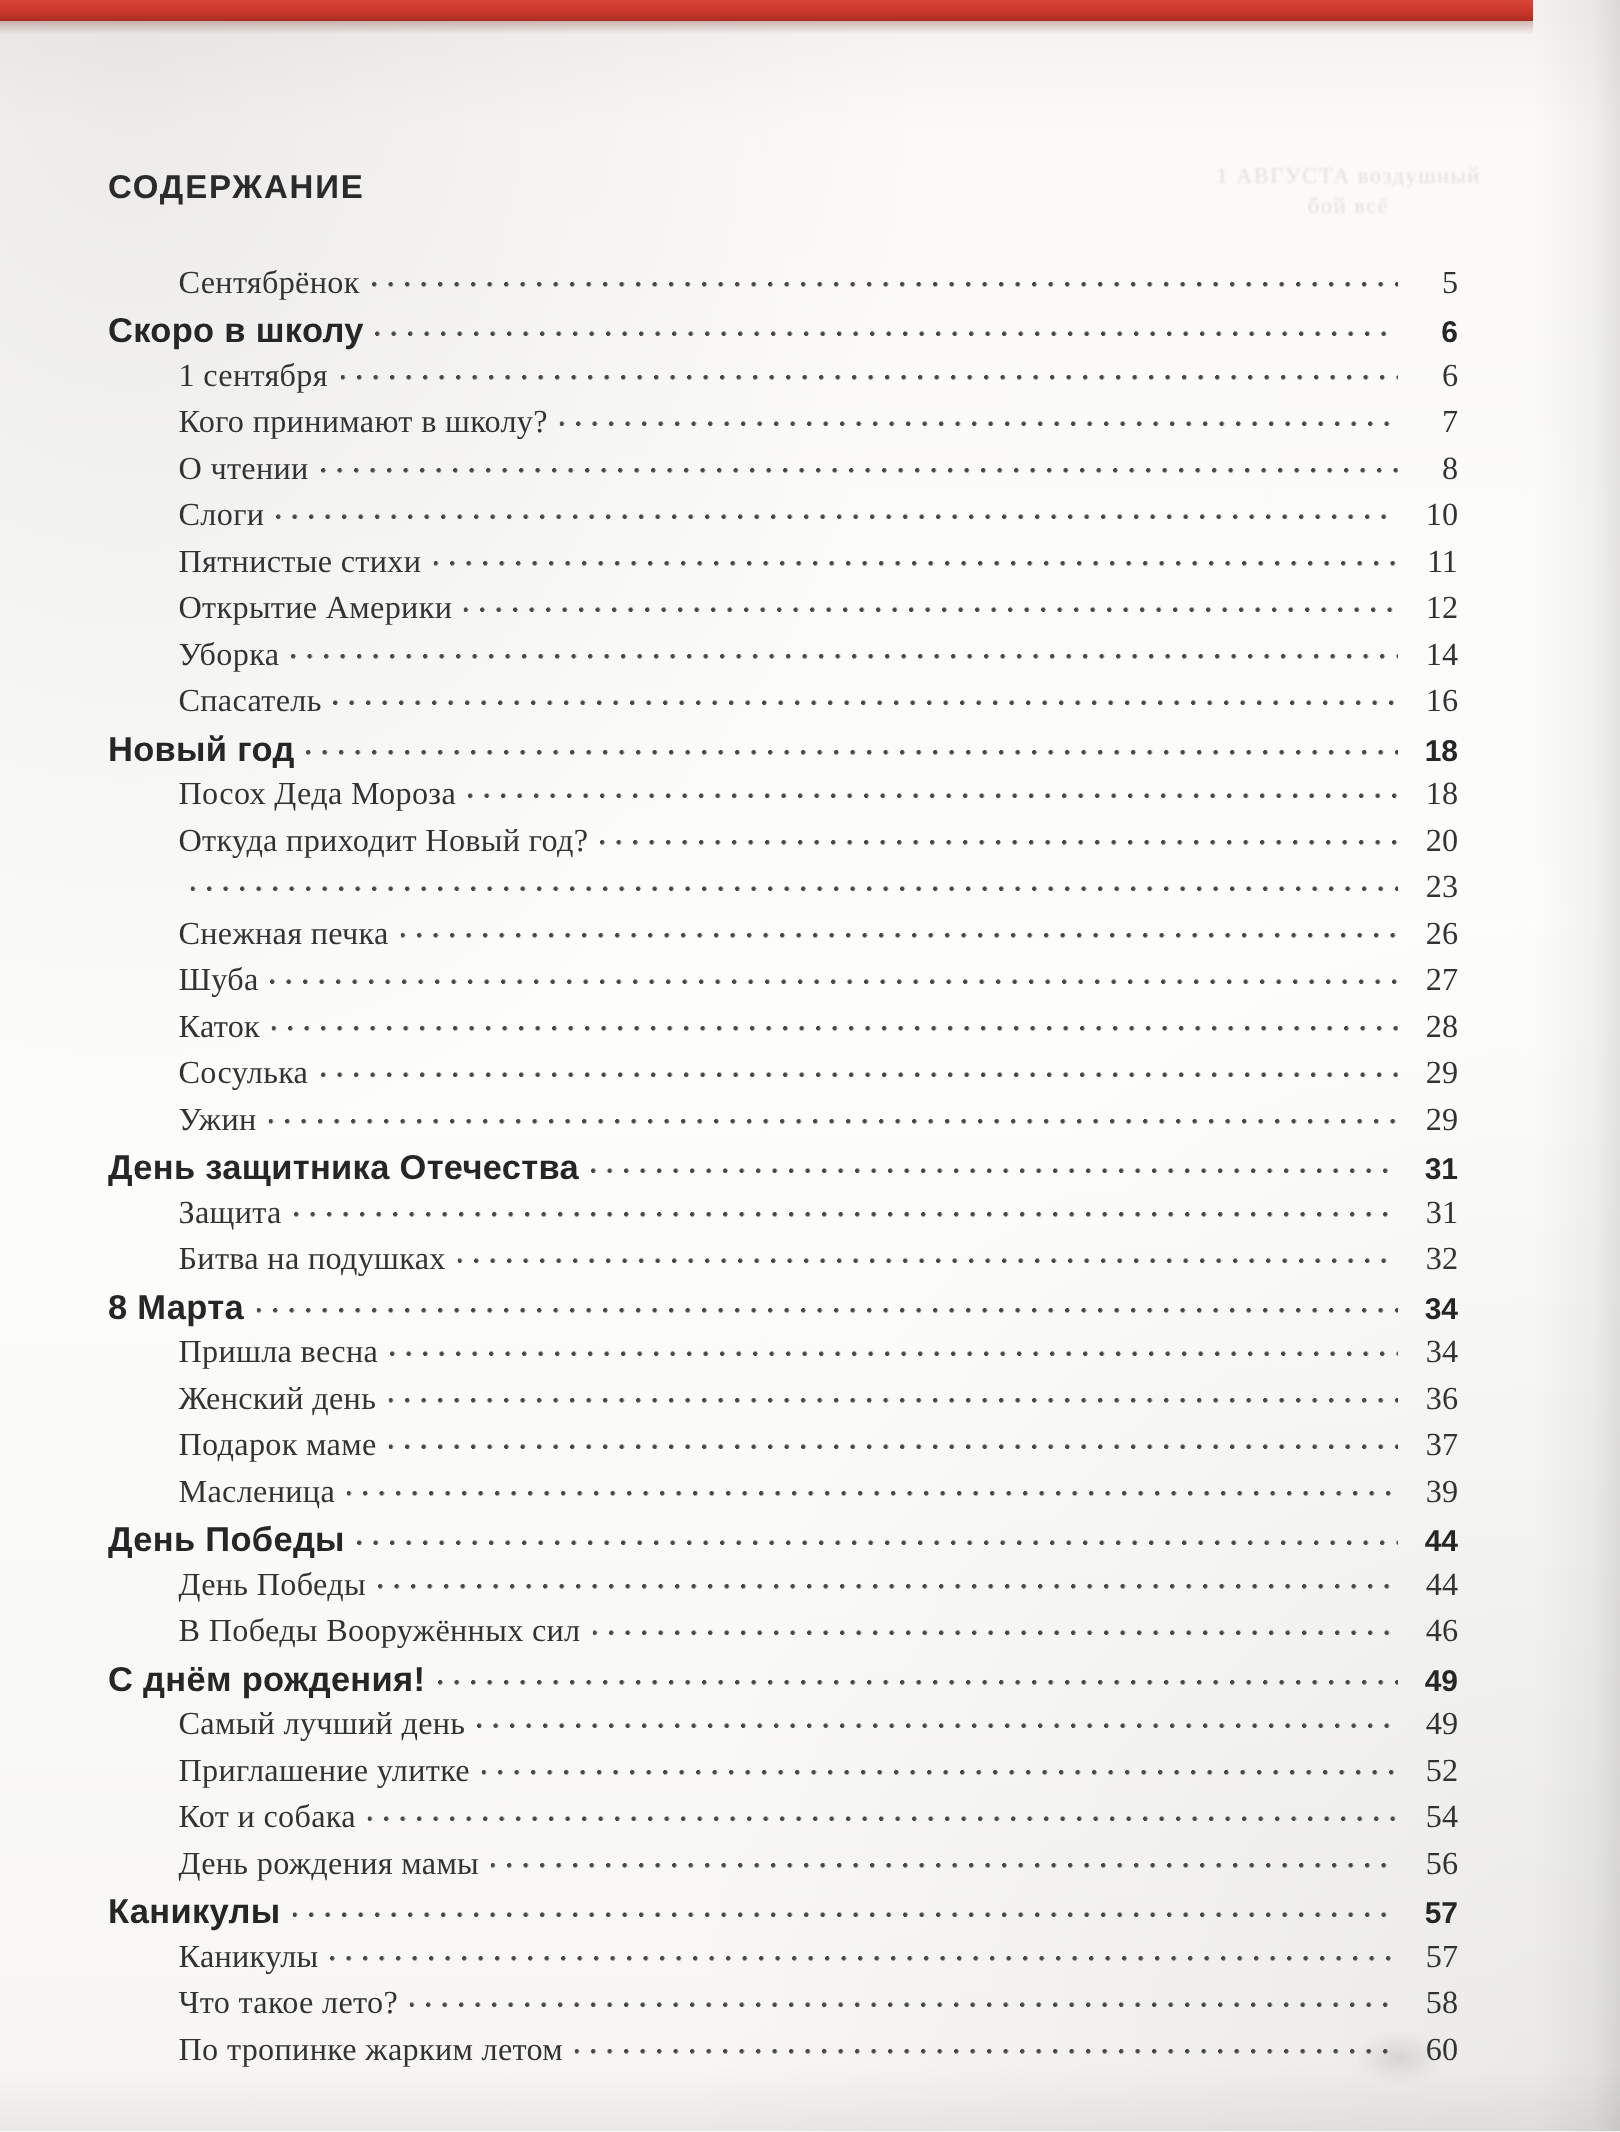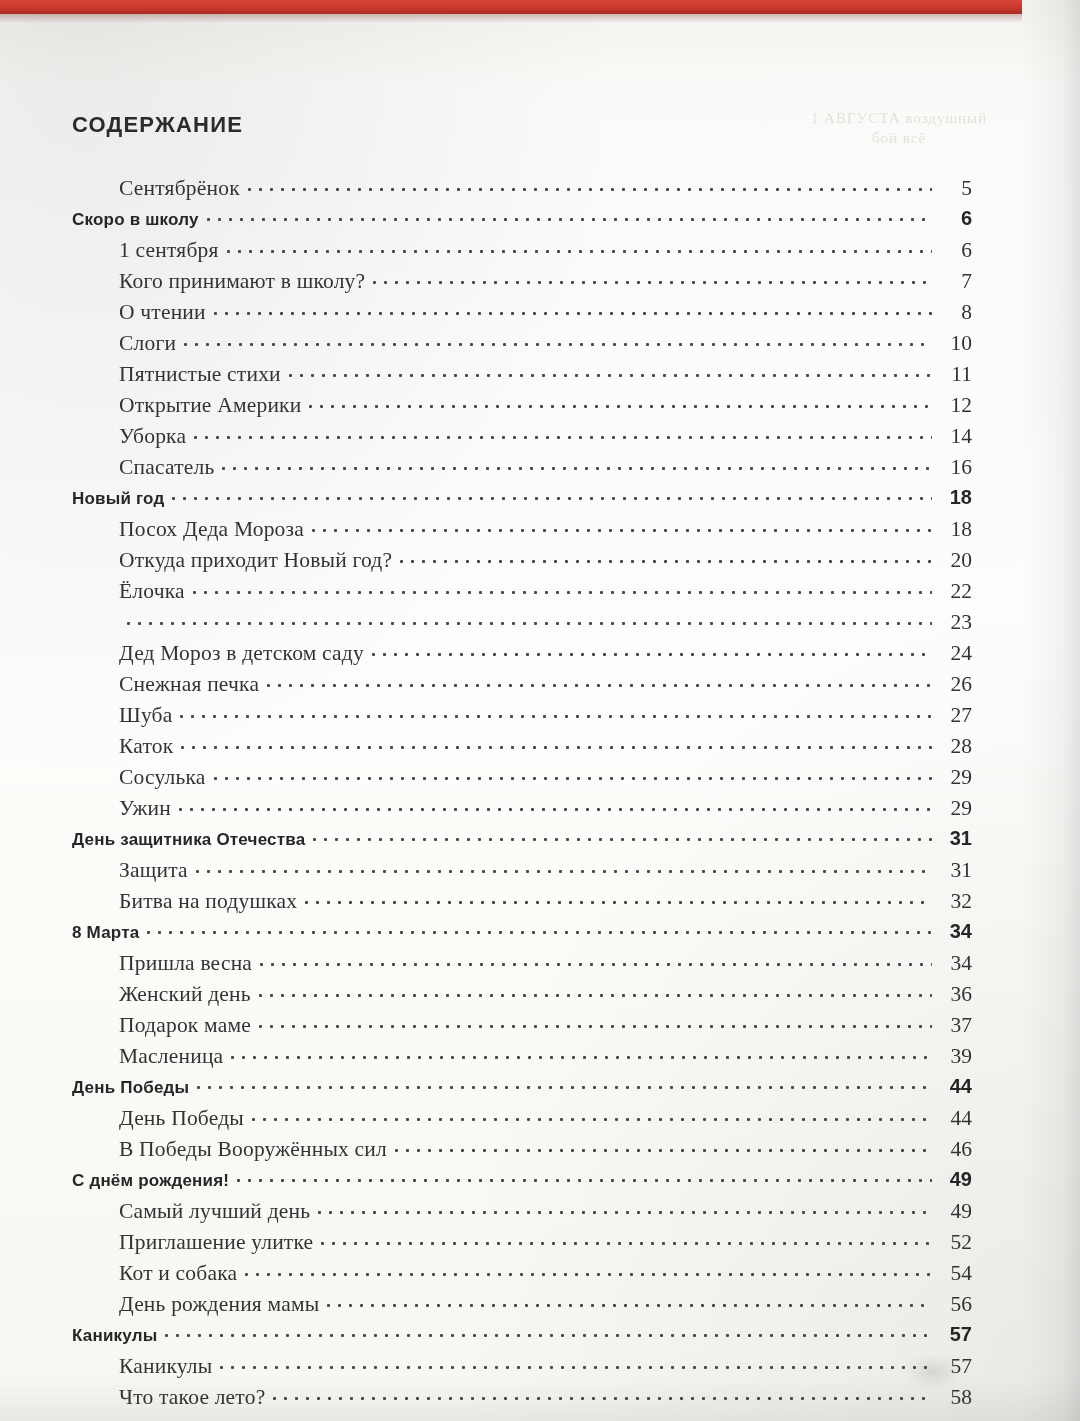--- a/index.html
+++ b/index.html
@@ -111,21 +111,21 @@
 
   .toc-row .label {
     font-size: 21.5px;
     letter-spacing: 0.2px;
     color: #333333;
   }
 
   .toc-row.level-0 .label {
     font-family: "Liberation Sans", sans-serif;
     font-weight: bold;
-    font-size: 17px;
+    font-size: 23px;
     color: #262626;
   }
   .toc-row.level-1 {
     padding-left: 47px;
   }
 
   .toc-row .leader {
     flex: 1 1 auto;
     position: relative;
     height: 1em;
@@ -232,32 +232,22 @@
         <span class="label">Посох Деда Мороза</span>
         <span class="leader"></span>
         <span class="page-num">18</span>
       </div>
       <div class="toc-row level-1">
         <span class="label">Откуда приходит Новый год?</span>
         <span class="leader"></span>
         <span class="page-num">20</span>
       </div>
       <div class="toc-row level-1">
-        <span class="label">Ёлочка</span>
-        <span class="leader"></span>
-        <span class="page-num">22</span>
-      </div>
-      <div class="toc-row level-1">
         <span class="leader"></span>
         <span class="page-num">23</span>
-      </div>
-      <div class="toc-row level-1">
-        <span class="label">Дед Мороз в детском саду</span>
-        <span class="leader"></span>
-        <span class="page-num">24</span>
       </div>
       <div class="toc-row level-1">
         <span class="label">Снежная печка</span>
         <span class="leader"></span>
         <span class="page-num">26</span>
       </div>
       <div class="toc-row level-1">
         <span class="label">Шуба</span>
         <span class="leader"></span>
         <span class="page-num">27</span>

